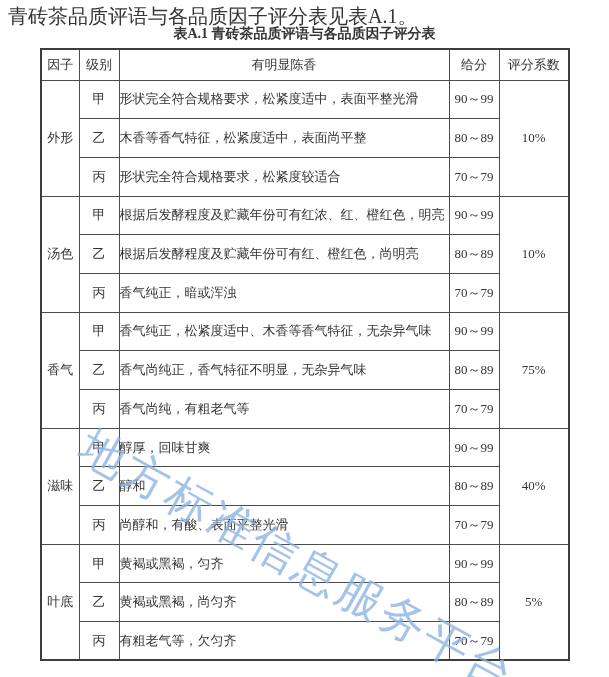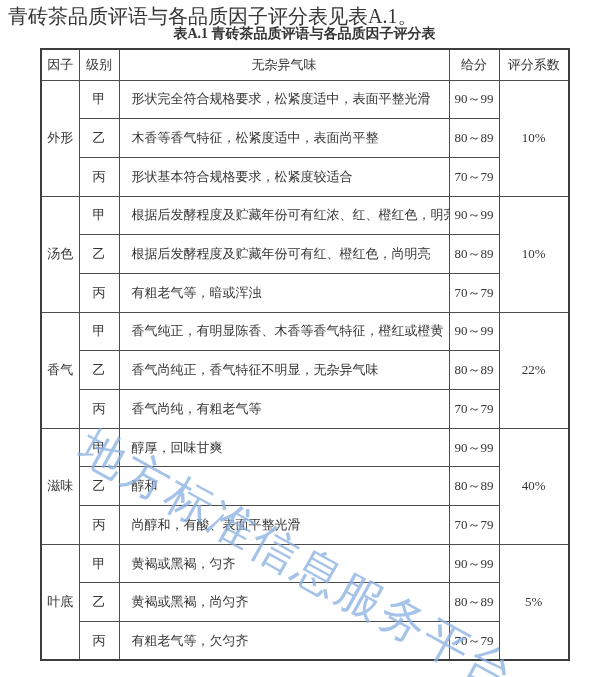--- a/index.html
+++ b/index.html
@@ -50,21 +50,20 @@
     text-align: center;
     vertical-align: middle;
     padding: 0;
     overflow: hidden;
     white-space: nowrap;
   }
   .score-table thead tr { height: 31px; }
   .score-table tbody tr { height: 38.7px; }
   .score-table td.desc {
     text-align: left;
-    padding-left: 12px;
     padding-right: 4px;
   }
   .col-factor { width: 38px; }
   .col-grade  { width: 40px; }
   .col-desc   { width: 330px; }
   .col-score  { width: 50px; }
   .col-coeff  { width: 70px; }
   .watermark {
     position: absolute;
     left: 98px;
@@ -90,66 +89,66 @@
     <col class="col-factor">
     <col class="col-grade">
     <col class="col-desc">
     <col class="col-score">
     <col class="col-coeff">
   </colgroup>
   <thead>
     <tr>
       <th>因子</th>
       <th>级别</th>
-      <th>无杂异气味</th>
+      <th>有明显陈香</th>
       <th>给分</th>
       <th>评分系数</th>
     </tr>
   </thead>
   <tbody>
       <tr>
         <td rowspan="3">外形</td>
         <td>甲</td>
         <td class="desc">形状完全符合规格要求，松紧度适中，表面平整光滑</td>
         <td>90～99</td>
         <td rowspan="3">10%</td>
       </tr>
       <tr>
         <td>乙</td>
         <td class="desc">木香等香气特征，松紧度适中，表面尚平整</td>
         <td>80～89</td>
       </tr>
       <tr>
         <td>丙</td>
-        <td class="desc">形状基本符合规格要求，松紧度较适合</td>
+        <td class="desc">形状完全符合规格要求，松紧度较适合</td>
         <td>70～79</td>
       </tr>
       <tr>
         <td rowspan="3">汤色</td>
         <td>甲</td>
         <td class="desc">根据后发酵程度及贮藏年份可有红浓、红、橙红色，明亮</td>
         <td>90～99</td>
         <td rowspan="3">10%</td>
       </tr>
       <tr>
         <td>乙</td>
         <td class="desc">根据后发酵程度及贮藏年份可有红、橙红色，尚明亮</td>
         <td>80～89</td>
       </tr>
       <tr>
         <td>丙</td>
-        <td class="desc">有粗老气等，暗或浑浊</td>
+        <td class="desc">香气纯正，暗或浑浊</td>
         <td>70～79</td>
       </tr>
       <tr>
         <td rowspan="3">香气</td>
         <td>甲</td>
-        <td class="desc">香气纯正，有明显陈香、木香等香气特征，橙红或橙黄</td>
+        <td class="desc">香气纯正，松紧度适中、木香等香气特征，无杂异气味</td>
         <td>90～99</td>
-        <td rowspan="3">22%</td>
+        <td rowspan="3">75%</td>
       </tr>
       <tr>
         <td>乙</td>
         <td class="desc">香气尚纯正，香气特征不明显，无杂异气味</td>
         <td>80～89</td>
       </tr>
       <tr>
         <td>丙</td>
         <td class="desc">香气尚纯，有粗老气等</td>
         <td>70～79</td>

